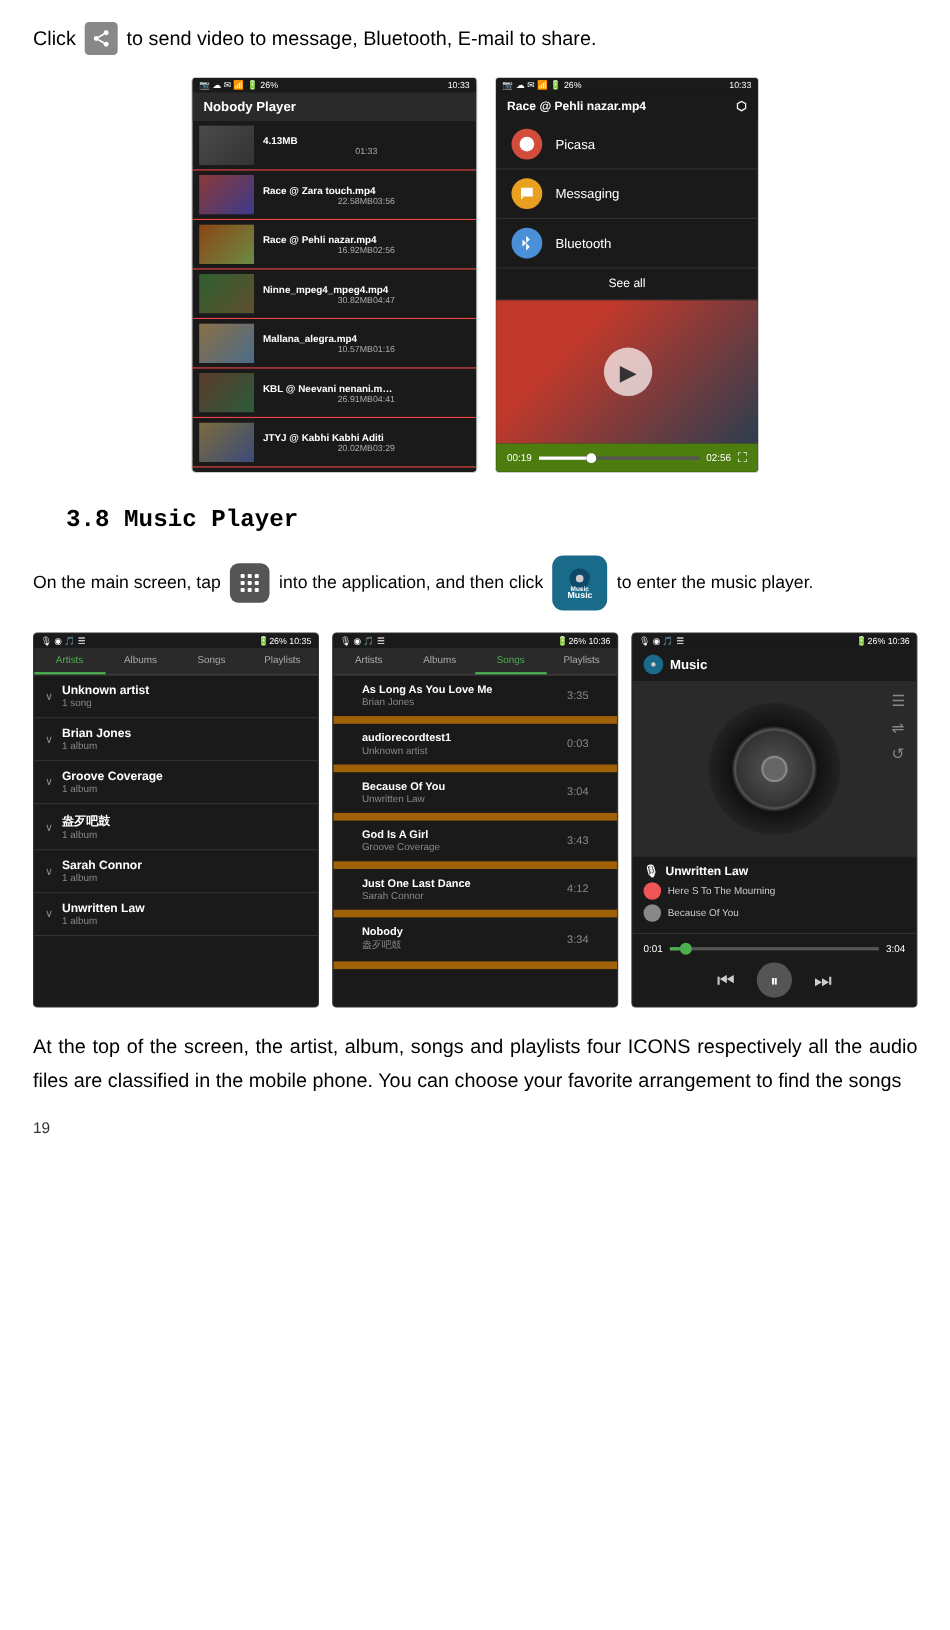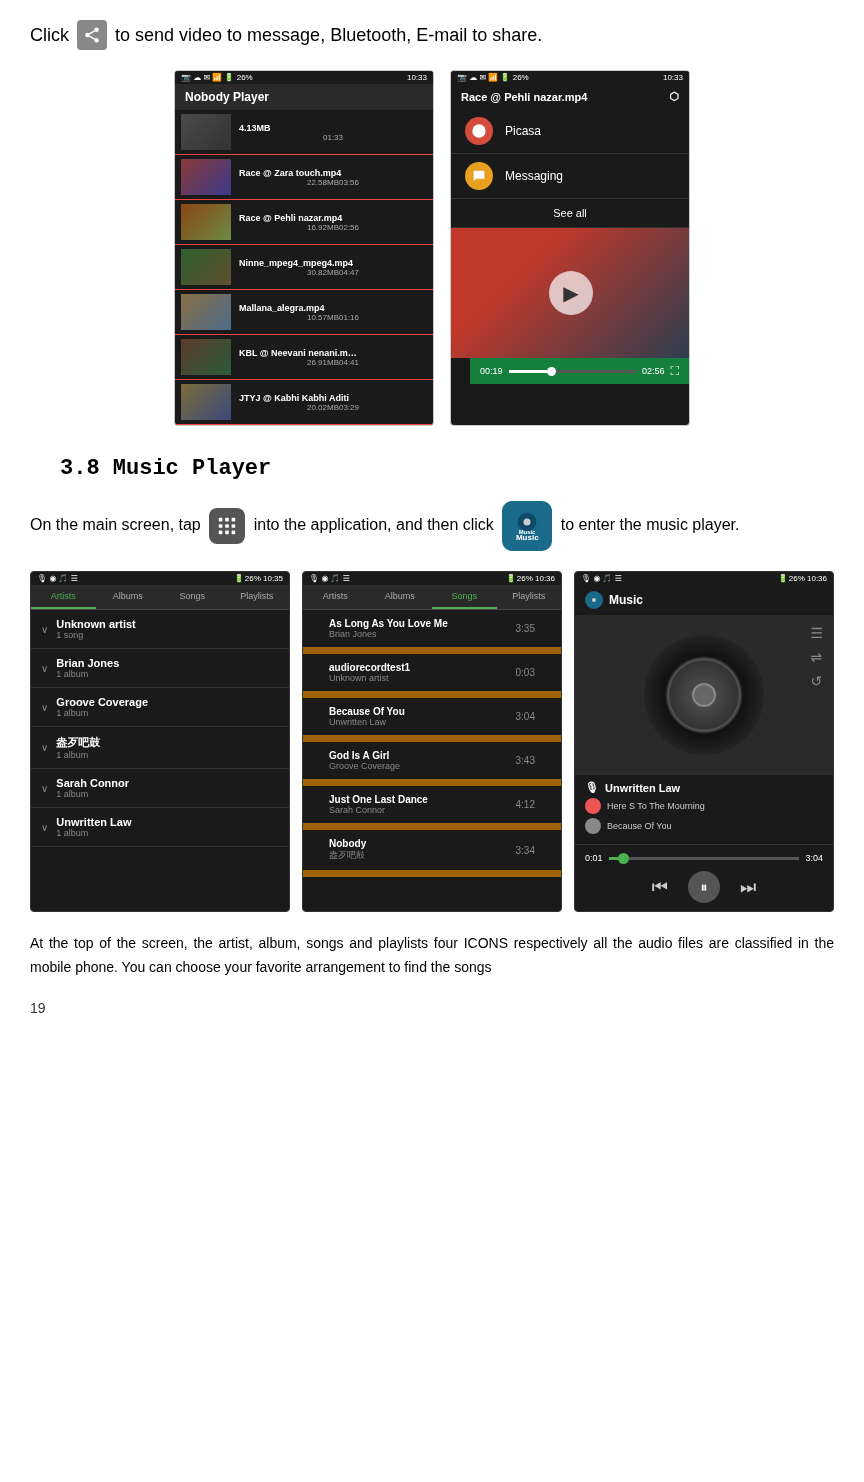--- a/index.html
+++ b/index.html
@@ -173,26 +173,25 @@
       background: rgba(255,255,255,0.7);
       border-radius: 50%;
       display: flex;
       align-items: center;
       justify-content: center;
       font-size: 20px;
       color: #333;
     }
 
     .video-controls {
-      background: #15803d;
+      background: #4d7c0f;
       padding: 6px 10px;
       display: flex;
       align-items: center;
       gap: 6px;
-      margin-left: 19px;
     }
 
     .time-text {
       color: #fff;
       font-size: 9px;
     }
 
     .progress-bar-container {
       flex: 1;
       height: 3px;
@@ -511,21 +510,21 @@
       font-size: 14px;
     }
 
     .np-skip-btn {
       color: #ccc;
       font-size: 18px;
     }
 
     
     .bottom-para {
-      font-size: 14px;
+      font-size: 18px;
       line-height: 1.7;
       text-align: justify;
       margin-top: 0;
     }
 
     .page-number {
       font-size: 14px;
       margin-top: 20px;
       color: #333;
     }
@@ -672,20 +671,28 @@
     <div class="share-option">
       <div class="share-option-icon" style="background:#e8a020;">
         <svg width="16" height="16" viewBox="0 0 24 24" fill="white">
             <path d="M4 4h16v12H4z"></path>
             <path d="M8 16l-4 4V16"></path>
           </svg>
       </div>
       <span class="share-option-label">Messaging</span>
     </div>
 
+    <div class="share-option">
+      <div class="share-option-icon" style="background:#4a90d9;">
+        <svg width="16" height="16" viewBox="0 0 24 24" fill="white">
+            <path d="M6 7l10 10-5 5V2l5 5L6 17"></path>
+          </svg>
+      </div>
+      <span class="share-option-label">Bluetooth</span>
+    </div>
 
     <div class="see-all-link">See all</div>
 
     <div class="video-preview">
       <div class="video-preview-img"></div>
       <div class="play-btn-overlay">▶</div>
     </div>
 
     <div class="video-controls">
       <span class="time-text">00:19</span>

